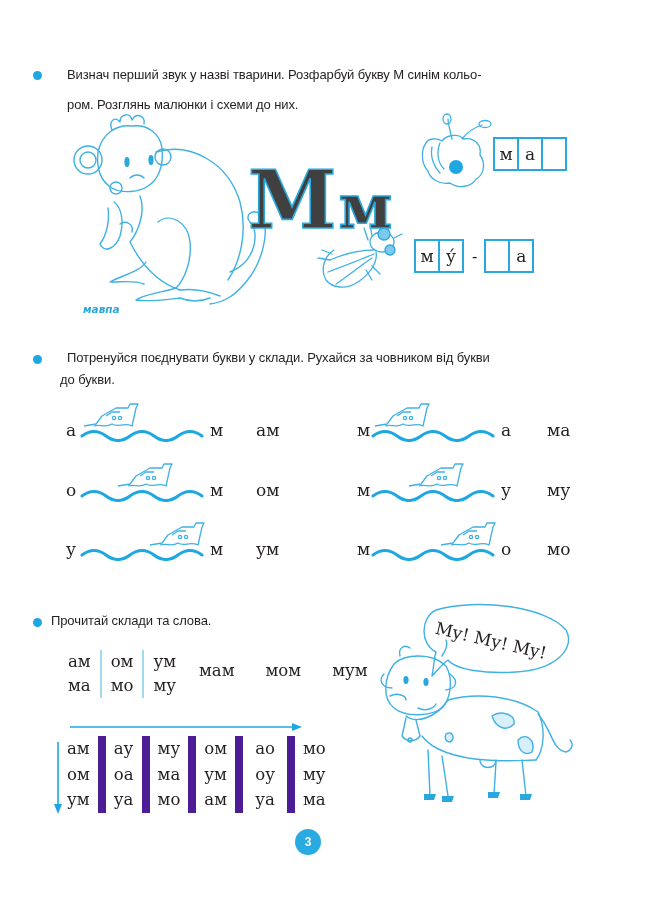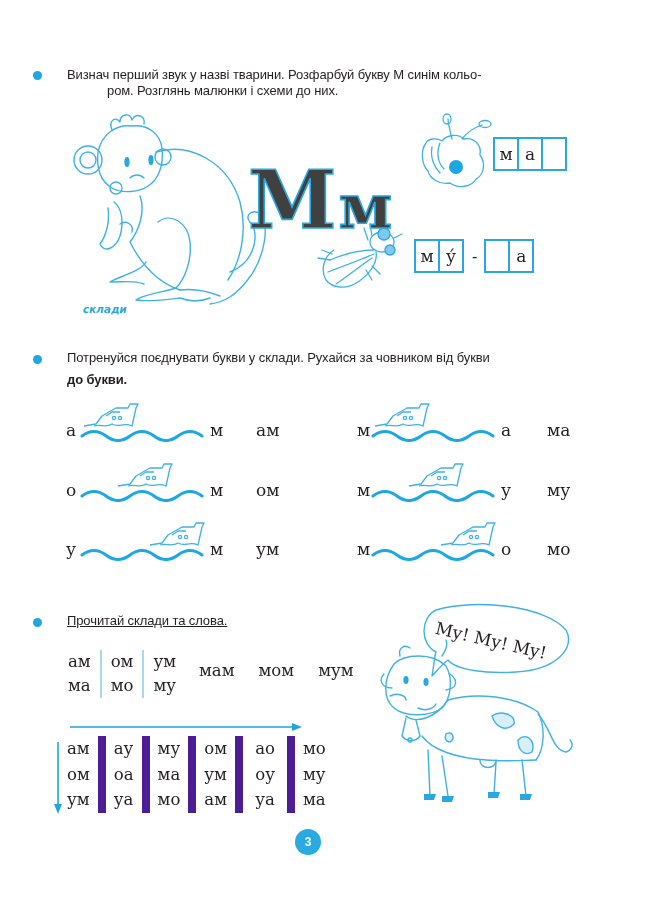--- a/index.html
+++ b/index.html
@@ -30,40 +30,40 @@
   .syl-letter { position: absolute; font-family: "DejaVu Serif", serif; font-size: 17px; color: #231f20; top: 0; }
   .syl-result { position: absolute; font-family: "DejaVu Serif", serif; font-size: 17px; color: #231f20; top: 0; }
   .wave { position: absolute; top: 8px; }
   .boat { position: absolute; }
 
   
   .grid1 { position: absolute; left: 68px; top: 650px; display: flex; }
   .g1col { padding: 0 9px; border-left: 2px solid #a5d9ef; display: flex; flex-direction: column; }
   .g1col:first-child { border-left: none; padding-left: 0; }
   .g1col span { font-family: "DejaVu Serif", serif; font-size: 16.5px; line-height: 24px; }
-  .words1 { position: absolute; left: 199px; top: 661px; display: flex; gap: 24px; align-items: center; }
+  .words1 { position: absolute; left: 199px; top: 661px; display: flex; gap: 31px; align-items: center; }
   .words1 span { font-family: "DejaVu Serif", serif; font-size: 16.5px; }
 
   .grid2 { position: absolute; left: 67px; top: 736px; display: flex; }
   .g2col { display: flex; flex-direction: column; border-left: 8px solid #4c1d95; padding: 0 8px; }
   .g2col:first-child { border-left: none; padding-left: 0; }
   .g2col.last { border-left: none; padding-left: 18px; }
   .g2col span { font-family: "DejaVu Serif", serif; font-size: 16.5px; line-height: 25.5px; }
 
   .page-num { position: absolute; left: 295px; top: 829px; width: 26px; height: 26px; border-radius: 50%; background: #29abe2;
     color: #fff; font-family: "Liberation Sans", sans-serif; font-weight: bold; font-size: 12px; display: flex; align-items: center; justify-content: center; }
 
   .bubble-text { position: absolute; left: 438px; top: 618px; font-family: "DejaVu Serif", serif; font-size: 17px; color: #231f20; transform: rotate(13deg); transform-origin: left top; white-space: nowrap; }
 </style>
 </head>
 <body>
 
 <div class="bullet" style="left:33px; top:71px;"></div>
 <div class="instr" style="left:67px; top:64px;">Визнач перший звук у назві тварини. Розфарбуй букву М синім кольо-</div>
-<div class="instr" style="left:67px; top:80px;margin-left:40px;">ром. Розглянь малюнки і схеми до них.</div>
+<div class="instr" style="left:67px; top:94px;">ром. Розглянь малюнки і схеми до них.</div>
 
 <svg class="abs" style="left:60px; top:112px;" width="215" height="200" viewBox="0 0 215 200" fill="none" stroke="#3fb1e3" stroke-width="1.4" stroke-linecap="round" stroke-linejoin="round">
 
   <circle cx="28" cy="48" r="14"></circle>
   <circle cx="28" cy="48" r="8"></circle>
   <circle cx="103" cy="45" r="8"></circle>
 
   <path d="M38 40 C42 22 56 12 72 14 C88 12 100 22 102 36 C104 54 98 68 88 74 C80 80 62 82 52 76 C42 70 36 58 38 40 Z"></path>
 
   <path d="M52 18 C48 8 56 4 60 10 C60 2 70 0 72 8 C76 0 86 4 84 12"></path>
@@ -80,21 +80,21 @@
 
   <path d="M54 90 C62 96 64 110 60 124 C56 136 44 142 40 132 C46 124 50 110 48 96"></path>
   <path d="M60 112 C66 108 74 112 72 120"></path>
 
   <path d="M86 150 C80 160 60 164 50 170 C64 170 74 168 84 172"></path>
   <path d="M116 176 C104 180 84 182 76 188 C90 190 104 188 120 186 C130 190 140 190 150 186"></path>
   <path d="M120 178 C136 176 150 180 160 184"></path>
 
   <path d="M170 160 C196 150 200 120 190 110 C184 104 192 96 200 102 C210 110 206 146 186 170 C176 182 166 190 150 192"></path>
 </svg>
-<div class="caption-mavpa">склади</div>
+<div class="caption-mavpa">мавпа</div>
 
 <div class="big-letters">
   <span class="cap">М</span><span class="low">м</span>
 </div>
 
 <svg class="abs" style="left:418px; top:113px;" width="76" height="78" viewBox="0 0 76 78" fill="none" stroke="#3fb1e3" stroke-width="1.3" stroke-linecap="round" stroke-linejoin="round">
   <path d="M8 30 C2 38 4 52 10 58 C12 66 22 72 32 70 C40 76 54 74 58 66 C66 62 68 50 62 42 C64 32 56 24 46 26 C40 20 28 22 24 28 C18 24 10 26 8 30 Z"></path>
   <path d="M14 34 C12 44 16 54 22 60"></path>
   <path d="M22 30 C18 40 20 50 26 56"></path>
   <path d="M34 26 C32 18 30 10 30 6"></path>
@@ -127,21 +127,21 @@
 <div class="scheme" style="left:414px; top:239px;">
   <div class="cell">м</div>
   <div class="cell">ý</div>
   <span class="dash">-</span>
   <div class="cell"></div>
   <div class="cell">а</div>
 </div>
 
 <div class="bullet" style="left:33px; top:355px;"></div>
 <div class="instr" style="left:67px; top:347px;">Потренуйся поєднувати букви у склади. Рухайся за човником від букви</div>
-<div class="instr" style="left:67px; top:369px;font-weight:bold;">до букви.</div>
+<div class="instr" style="left:60px; top:369px;">до букви.</div>
 
 <div class="syl-row" style="left:66px; top:420px; width:260px;">
   <span class="syl-letter" style="left:0;">а</span>
   <svg class="wave" style="left:14px;" width="128" height="14" viewBox="0 0 128 14">
       <path d="M2 8 C10 2 18 2 26 8 C34 14 42 14 50 8 C58 2 66 2 74 8 C82 14 90 14 98 8 C106 2 114 2 122 8" stroke="#1ea7e1" stroke-width="3" fill="none" stroke-linecap="round"></path>
     </svg>
   <svg class="boat" style="left:16px; top:-18px;" width="64" height="30" viewBox="0 0 64 30" fill="none" stroke="#3fb1e3" stroke-width="1.3" stroke-linejoin="round">
       <path d="M2 24 L14 22 L20 14 L34 6 L46 6 L48 2 L56 2 L54 6 L50 24 C42 20 36 26 30 22 C24 26 18 22 12 24"></path>
       <path d="M24 14 L30 10 L38 10"></path>
       <circle cx="32" cy="16" r="1.6"></circle>
@@ -216,21 +216,21 @@
       <path d="M2 24 L14 22 L20 14 L34 6 L46 6 L48 2 L56 2 L54 6 L50 24 C42 20 36 26 30 22 C24 26 18 22 12 24"></path>
       <path d="M24 14 L30 10 L38 10"></path>
       <circle cx="32" cy="16" r="1.6"></circle>
       <circle cx="38" cy="16" r="1.6"></circle>
     </svg>
   <span class="syl-letter" style="left:144px;">о</span>
   <span class="syl-result" style="left:190px;">мо</span>
 </div>
 
 <div class="bullet" style="left:33px; top:618px;"></div>
-<div class="instr" style="left:67px; top:610px;text-decoration:underline;">Прочитай склади та слова.</div>
+<div class="instr" style="left:51px; top:610px;">Прочитай склади та слова.</div>
 
 <div class="grid1">
   <div class="g1col">
     <span>ам</span>
     <span>ма</span>
   </div>
   <div class="g1col">
     <span>ом</span>
     <span>мо</span>
   </div>

